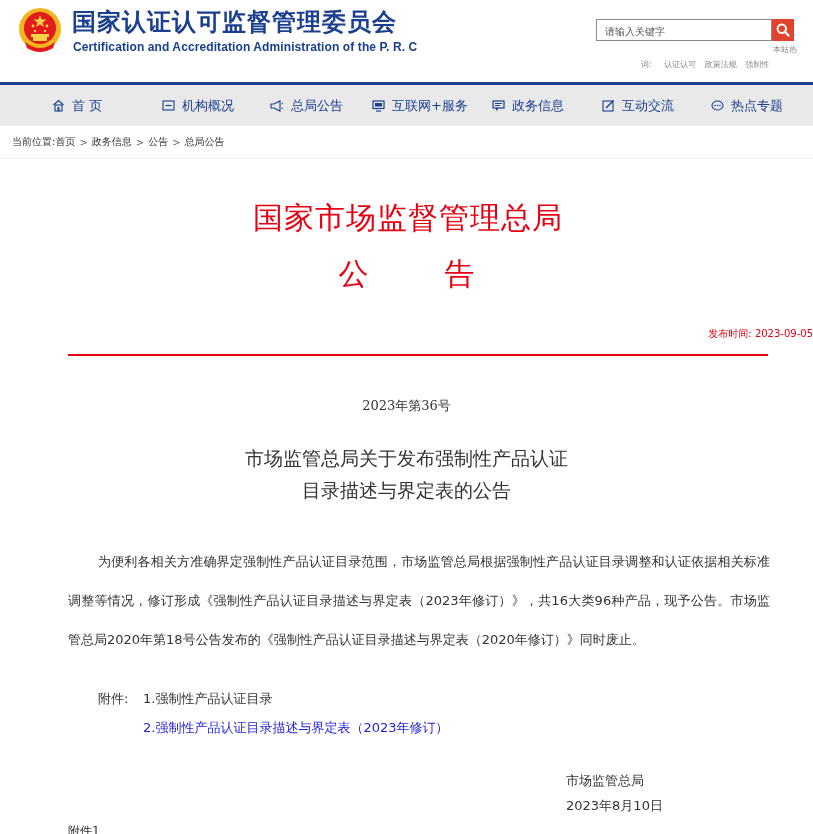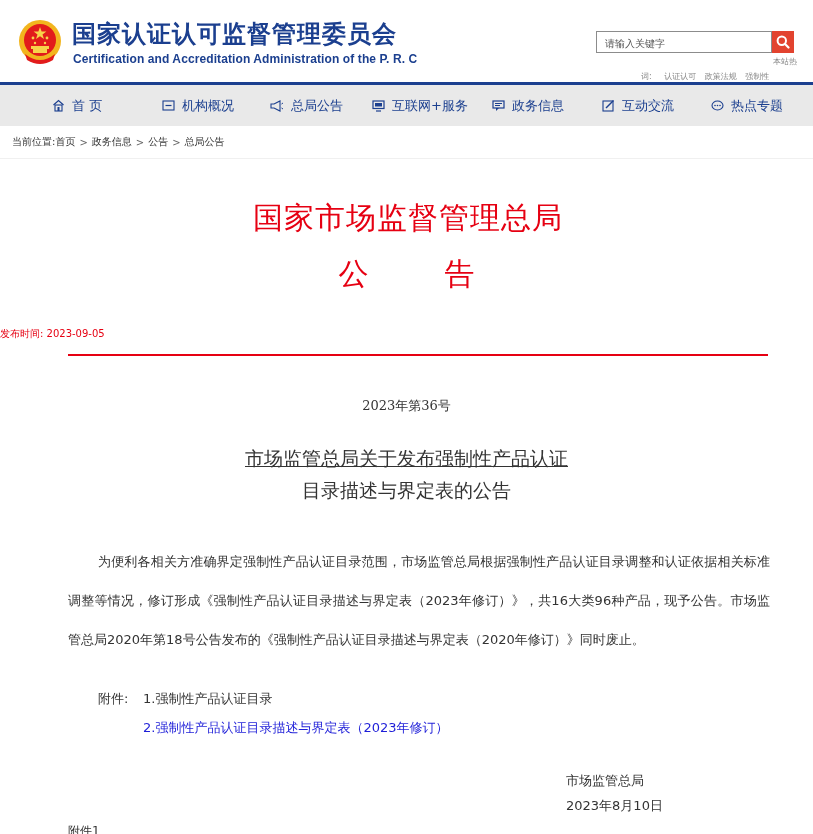--- a/index.html
+++ b/index.html
@@ -1,19 +1,19 @@
 <!DOCTYPE html>
 <html><head>
 <meta charset="utf-8">
 <style>
   * { margin: 0; padding: 0; box-sizing: border-box; }
   html, body { width: 813px; height: 834px; overflow: hidden; background: #ffffff; }
   body { font-family: "DejaVu Sans", "Liberation Sans", sans-serif; color: #333; position: relative; }
 
-  .header { position: absolute; left: 0; top: 12px; width: 813px; height: 82px; background: #fff; }
+  .header { position: absolute; left: 0; top: 0; width: 813px; height: 82px; background: #fff; }
   .emblem { position: absolute; left: 17px; top: 6px; width: 46px; height: 48px; }
   .logo-cn { position: absolute; left: 72px; top: 6px; font-size: 24px; font-weight: bold; color: #1b3f8f; letter-spacing: 1px; white-space: nowrap; font-family: "DejaVu Sans", sans-serif; }
   .logo-en { position: absolute; left: 73px; top: 40px; font-size: 12px; font-weight: bold; color: #1b3f8f; white-space: nowrap; font-family: "Liberation Sans", sans-serif; letter-spacing: 0.1px; }
 
   .search-box { position: absolute; left: 596px; top: 19px; width: 176px; height: 22px; border: 1px solid #8c8c8c; background: #fff; }
   .search-input { border: none; outline: none; width: 100%; height: 100%; padding-left: 8px; font-size: 10px; color: #555; font-family: "DejaVu Sans", sans-serif; background: transparent; }
   .search-input::placeholder { color: #555; }
   .search-btn { position: absolute; left: 772px; top: 19px; width: 22px; height: 22px; background: #e2432f; display: flex; align-items: center; justify-content: center; cursor: pointer; }
   .hot-label-right { position: absolute; left: 773px; top: 44px; font-size: 8px; color: #888; white-space: nowrap; }
   .hot-words { position: absolute; left: 603px; top: 59px; font-size: 8px; color: #888; white-space: nowrap; margin-left: 38px; }
@@ -25,26 +25,26 @@
   .nav-item .ic { display: inline-flex; width: 14px; height: 14px; margin-right: 7px; align-items: center; justify-content: center; }
 
   .crumb { position: absolute; left: 0; top: 126px; width: 813px; height: 33px; background: #fff; border-bottom: 1px solid #f0f0f0; font-size: 10px; color: #333; display: flex; align-items: center; padding-left: 12px; white-space: nowrap; }
   .crumb a { color: #333; text-decoration: none; cursor: pointer; }
   .crumb .sep { margin: 0 4px; color: #666; }
 
   .red-title { position: absolute; left: 0; width: 813px; text-align: center; color: #e60012; white-space: nowrap; font-family: "DejaVu Sans", sans-serif; }
   .red-title.t1 { top: 198px; font-size: 30px; letter-spacing: 1px; padding-left: 3px; }
   .red-title.t2 { top: 254px; font-size: 30px; }
   .red-title.t2 .c2 { margin-left: 76px; }
-  .pubdate { position: absolute; left: 0; top: 327px; width: 813px; text-align: left; font-size: 10px; color: #e60012; white-space: nowrap; }
+  .pubdate { position: absolute; left: 0; top: 327px; width: 813px; text-align: right; font-size: 10px; color: #e60012; white-space: nowrap; }
   .red-line { position: absolute; left: 68px; top: 354px; width: 700px; height: 2px; background: #e60012; }
 
   .docno { position: absolute; left: 0; top: 397px; width: 813px; text-align: center; font-size: 13px; color: #333; font-family: "DejaVu Serif", serif; }
   .doctitle { position: absolute; left: 0; width: 813px; text-align: center; font-size: 19px; color: #333; white-space: nowrap; }
-  .doctitle.l1 { top: 446px; text-decoration: underline; }
+  .doctitle.l1 { top: 446px; }
   .doctitle.l2 { top: 478px; }
 
   .para { position: absolute; left: 68px; top: 542px; width: 702px; font-size: 13px; line-height: 39px; color: #333; text-indent: 30px; text-align: justify; }
   .att { position: absolute; font-size: 13px; white-space: nowrap; }
   .att-label { left: 98px; top: 690px; color: #333; }
   .att1 { left: 143px; top: 690px; color: #333; cursor: pointer; }
   .att2 { left: 143px; top: 719px; color: #1e1ed8; cursor: pointer; }
 
   .sign { position: absolute; left: 566px; font-size: 13px; color: #333; white-space: nowrap; }
   .sign.s1 { top: 772px; }

